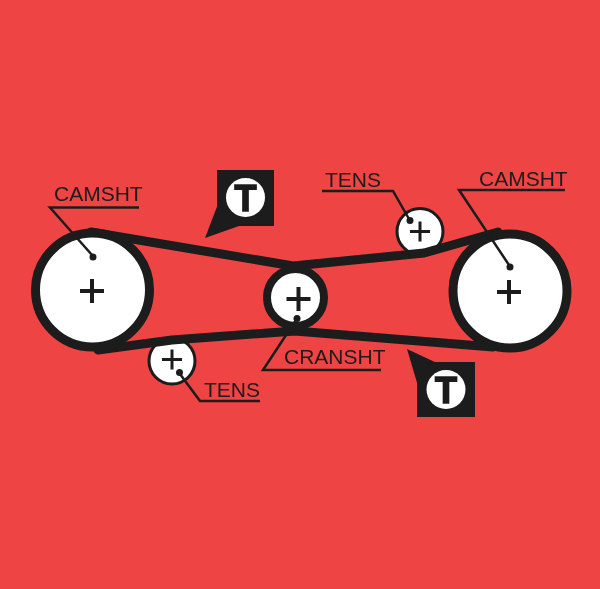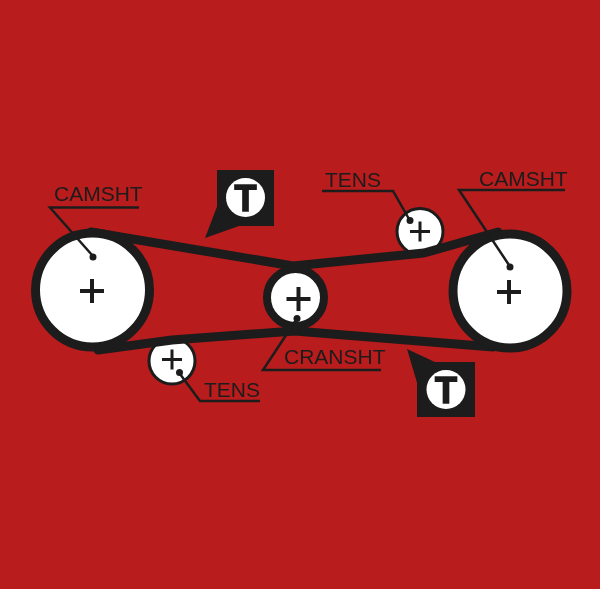--- a/index.html
+++ b/index.html
@@ -3,21 +3,21 @@
 <meta charset="utf-8">
 <style>
   html, body {
     margin: 0;
     padding: 0;
     background: #ffffff;
   }
   #stage {
     width: 600px;
     height: 589px;
-    background: #b91c1c;
+    background: #ef4444;
     position: relative;
     overflow: hidden;
   }
   svg { display: block; }
   .diagram-label {
     font-family: "Liberation Sans", sans-serif;
     font-size: 21px;
     fill: #1c1c1c;
   }
   .t-letter {

